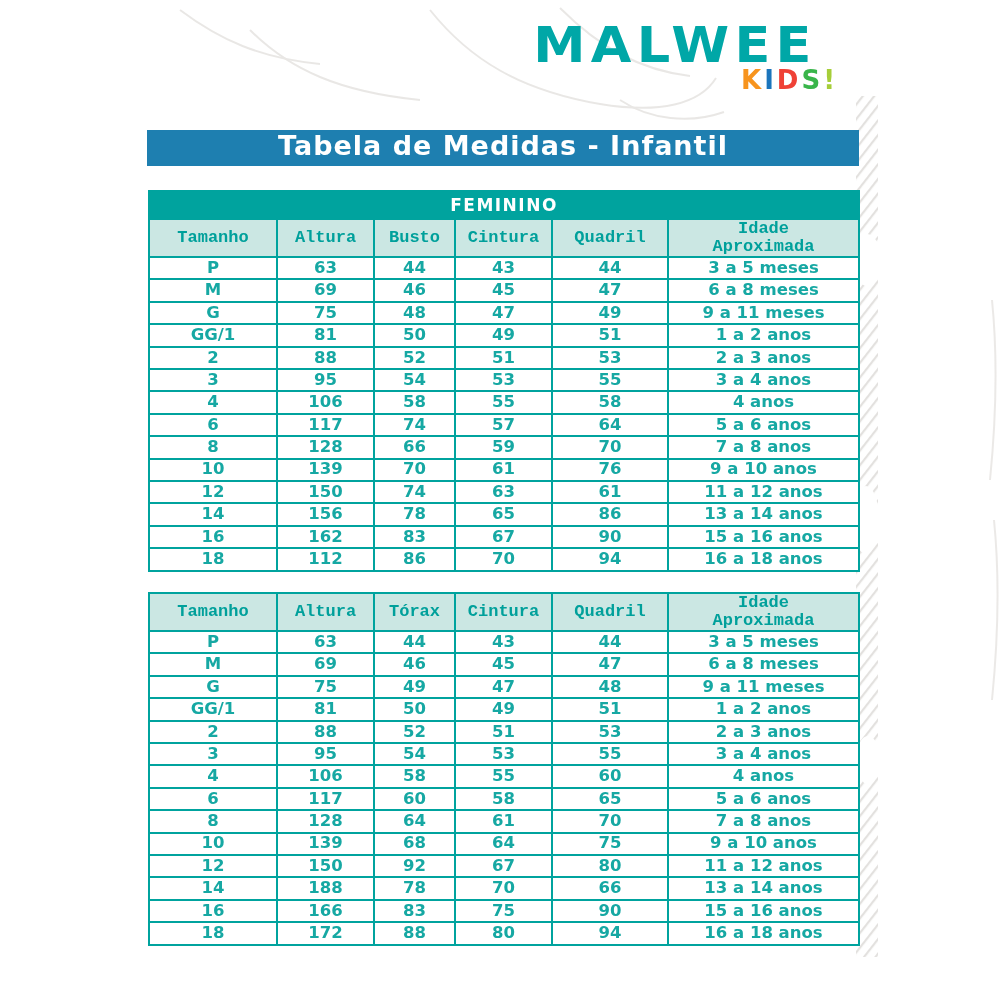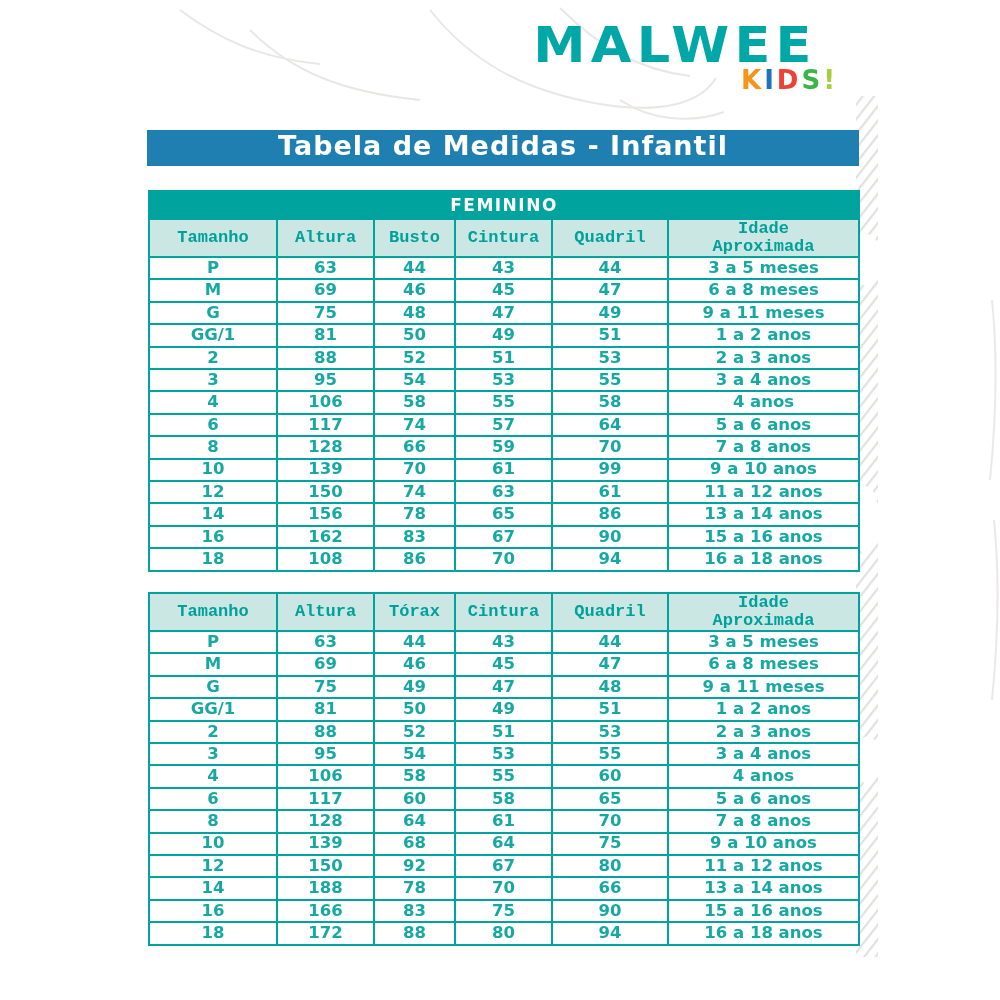--- a/index.html
+++ b/index.html
@@ -200,21 +200,21 @@
           <td>66</td>
           <td>59</td>
           <td>70</td>
           <td>7 a 8 anos</td>
         </tr>
         <tr>
           <td>10</td>
           <td>139</td>
           <td>70</td>
           <td>61</td>
-          <td>99</td>
+          <td>76</td>
           <td>9 a 10 anos</td>
         </tr>
         <tr>
           <td>12</td>
           <td>150</td>
           <td>74</td>
           <td>63</td>
           <td>61</td>
           <td>11 a 12 anos</td>
         </tr>
@@ -229,21 +229,21 @@
         <tr>
           <td>16</td>
           <td>162</td>
           <td>83</td>
           <td>67</td>
           <td>90</td>
           <td>15 a 16 anos</td>
         </tr>
         <tr>
           <td>18</td>
-          <td>108</td>
+          <td>112</td>
           <td>86</td>
           <td>70</td>
           <td>94</td>
           <td>16 a 18 anos</td>
         </tr>
       </tbody>
     </table>
   <table class="size-table" id="table-masc">
       <colgroup>
         <col class="col-0">

